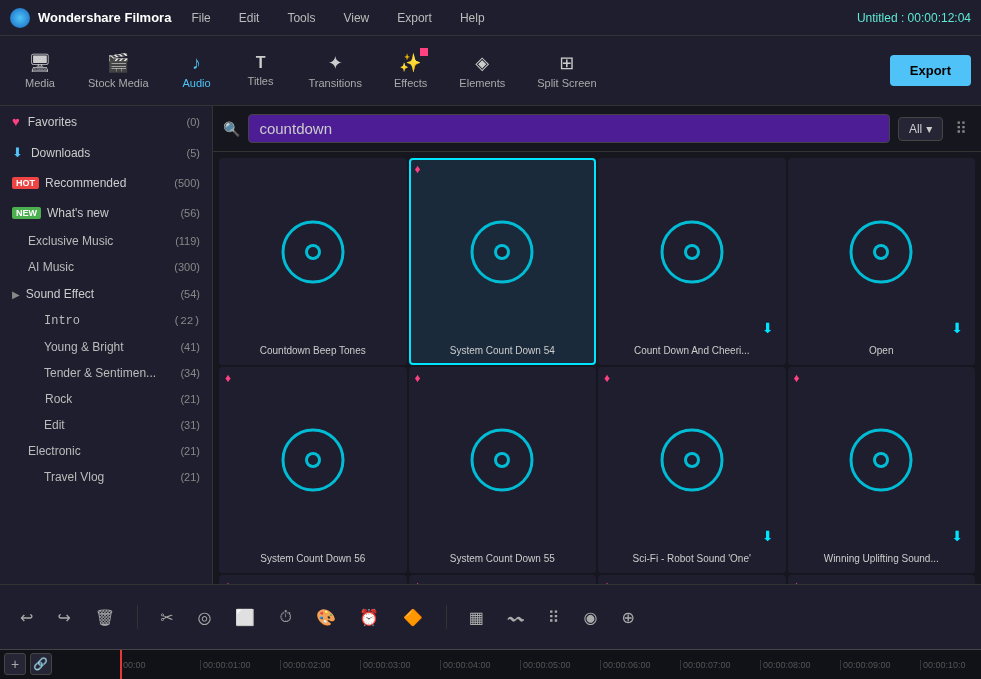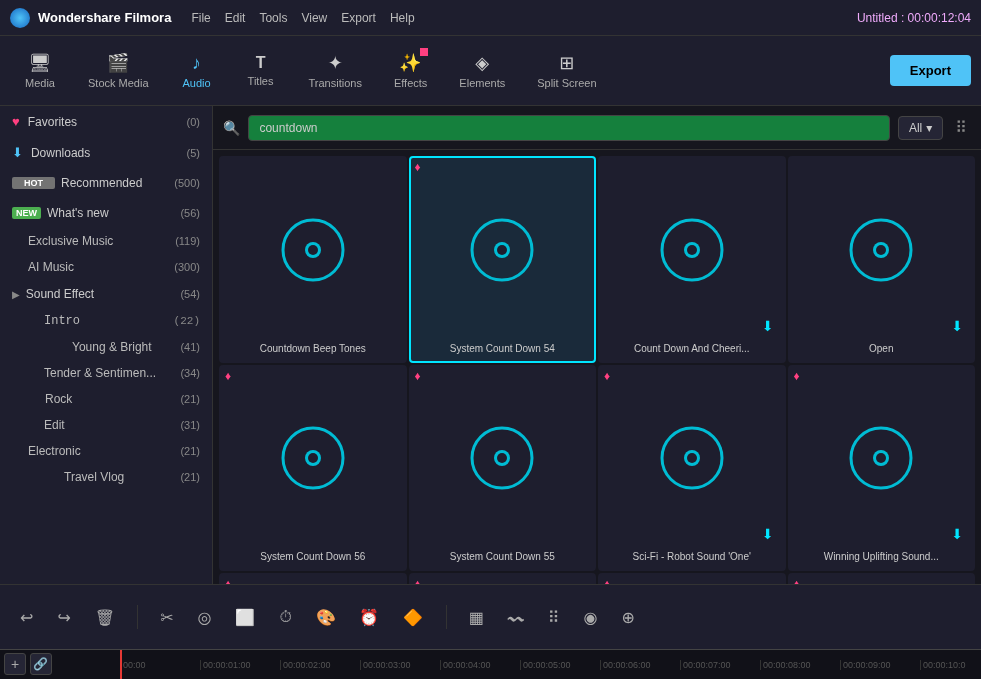--- a/index.html
+++ b/index.html
@@ -2,23 +2,23 @@
 <html><head>
   <meta charset="utf-8">
   <style>
     * { margin: 0; padding: 0; box-sizing: border-box; }
     body { background: #1a1a2e; color: #ccc; font-family: 'Segoe UI', Arial, sans-serif; font-size: 12px; width: 981px; height: 679px; overflow: hidden; }
 
     
     #titlebar { background: #1e1e2e; height: 36px; display: flex; align-items: center; padding: 0 10px; border-bottom: 1px solid #333; }
     #titlebar .app-icon { width: 20px; height: 20px; background: radial-gradient(circle, #4fc3f7, #1565c0); border-radius: 50%; margin-right: 8px; flex-shrink: 0; }
     #titlebar .app-name { color: #fff; font-size: 13px; font-weight: 600; }
-    #titlebar .menu-items { display: flex; margin-left: 20px; gap: 14px; }
+    #titlebar .menu-items { display: flex; margin-left: 20px; gap: 28px; }
     #titlebar .menu-items span { color: #bbb; font-size: 12px; cursor: pointer; }
-    #titlebar .title-right { margin-left: auto; color: #f0abfc; font-size: 12px; }
+    #titlebar .title-right { margin-left: auto; color: #5eead4; font-size: 12px; }
 
     
     #toolbar { background: #1e1e2e; height: 70px; display: flex; align-items: center; padding: 0 10px; border-bottom: 1px solid #333; gap: 4px; }
     .toolbar-btn { display: flex; flex-direction: column; align-items: center; justify-content: center; padding: 6px 14px; cursor: pointer; border-radius: 4px; min-width: 60px; }
     .toolbar-btn.active { color: #4fc3f7; }
     .toolbar-btn.active .tb-label { color: #4fc3f7; }
     .toolbar-btn .tb-icon { font-size: 18px; margin-bottom: 3px; }
     .toolbar-btn .tb-label { font-size: 11px; color: #aaa; }
     .toolbar-btn.active .tb-icon { color: #4fc3f7; }
     .export-btn { margin-left: auto; background: #4fc3f7; color: #000; border: none; padding: 8px 20px; border-radius: 4px; font-size: 13px; font-weight: bold; cursor: pointer; }
@@ -27,36 +27,36 @@
     #main { display: flex; height: calc(679px - 36px - 70px - 65px - 30px); }
 
     
     #sidebar { width: 213px; background: #1e1e2e; border-right: 1px solid #333; overflow-y: auto; flex-shrink: 0; }
     #sidebar::-webkit-scrollbar { width: 4px; }
     #sidebar::-webkit-scrollbar-thumb { background: #444; border-radius: 2px; }
     .sidebar-item { display: flex; align-items: center; padding: 8px 12px; cursor: pointer; }
     .sidebar-item .si-icon { margin-right: 8px; font-size: 13px; }
     .sidebar-item .si-label { flex: 1; font-size: 12px; color: #ccc; }
     .sidebar-item .si-count { color: #888; font-size: 11px; }
-    .sidebar-item .hot-badge { background: #737373; color: #fff; font-size: 9px; font-weight: bold; padding: 1px 12px; border-radius: 2px; margin-right: 6px; }
+    .sidebar-item .hot-badge { background: #ef4444; color: #fff; font-size: 9px; font-weight: bold; padding: 1px 4px; border-radius: 2px; margin-right: 6px; }
     .sidebar-item .new-badge { background: #4caf50; color: #fff; font-size: 9px; font-weight: bold; padding: 1px 4px; border-radius: 2px; margin-right: 6px; }
     .sidebar-subitem { display: flex; align-items: center; padding: 6px 12px 6px 28px; cursor: pointer; justify-content: flex-end; }
     .sidebar-subitem .si-label { flex: 1; font-size: 12px; color: #bbb; }
     .sidebar-subitem .si-count { color: #888; font-size: 11px; }
     .sidebar-section { display: flex; align-items: center; padding: 7px 12px; cursor: pointer; }
     .sidebar-section .arrow { color: #888; margin-right: 6px; font-size: 10px; }
     .sidebar-section .si-label { flex: 1; font-size: 12px; color: #ccc; }
     .sidebar-section .si-count { color: #888; font-size: 11px; }
 
     
     #content { flex: 1; background: #16161e; display: flex; flex-direction: column; overflow: hidden; }
 
     
     #searchbar { display: flex; align-items: center; padding: 8px 10px; border-bottom: 1px solid #333; gap: 8px; }
-    #searchbar input { flex: 1; background: #15803d; border: 1px solid #444; color: #ccc; padding: 5px 10px; border-radius: 4px; font-size: 12px; outline: none; }
+    #searchbar input { flex: 1; background: #4c1d95; border: 1px solid #444; color: #ccc; padding: 5px 10px; border-radius: 4px; font-size: 15px; outline: none; }
     #searchbar input::placeholder { color: #666; }
     .all-btn { background: #252535; border: 1px solid #444; color: #ccc; padding: 4px 10px; border-radius: 4px; font-size: 12px; cursor: pointer; display: flex; align-items: center; gap: 4px; }
     .grid-btn { background: none; border: none; color: #888; font-size: 16px; cursor: pointer; padding: 4px; }
 
     
     #grid { display: grid; grid-template-columns: repeat(4, 1fr); gap: 2px; padding: 6px; overflow-y: auto; flex: 1; }
     #grid::-webkit-scrollbar { width: 4px; }
     #grid::-webkit-scrollbar-thumb { background: #444; border-radius: 2px; }
     .grid-item { background: #1e1e2e; border-radius: 4px; padding: 6px; cursor: pointer; position: relative; border: 2px solid transparent; }
     .grid-item.selected { border: 2px solid #00e5ff; background: #1a2a3a; }
@@ -174,21 +174,21 @@
       <span class="si-label">Sound Effect</span>
       <span class="si-count">(54)</span>
     </div>
 
     <div class="sidebar-subitem" style="padding-left:44px;font-family:Liberation Mono, monospace;">
       <span class="si-label">Intro</span>
       <span class="si-count">(22)</span>
     </div>
 
 
-    <div class="sidebar-subitem" style="padding-left:44px;margin-left:28px;">
+    <div class="sidebar-subitem" style="padding-left:44px;">
       <span class="si-label">Young &amp; Bright</span>
       <span class="si-count">(41)</span>
     </div>
 
     <div class="sidebar-subitem" style="padding-left:44px;">
       <span class="si-label">Tender &amp; Sentimen...</span>
       <span class="si-count">(34)</span>
     </div>
 
     <div class="sidebar-subitem" style="padding-left:45px;">
@@ -199,21 +199,21 @@
     <div class="sidebar-subitem" style="padding-left:44px;">
       <span class="si-label">Edit</span>
       <span class="si-count">(31)</span>
     </div>
 
     <div class="sidebar-subitem" style="">
       <span class="si-label">Electronic</span>
       <span class="si-count">(21)</span>
     </div>
 
-    <div class="sidebar-subitem" style="padding-left:64px;">
+    <div class="sidebar-subitem" style="padding-left:44px;">
       <span class="si-label">Travel Vlog</span>
       <span class="si-count">(21)</span>
     </div>
   </div>
 
   <div id="content">
 
     <div id="searchbar">
       <span style="color:#666;font-size:14px;">🔍</span>
       <input type="text" value="countdown" placeholder="countdown" style="">

